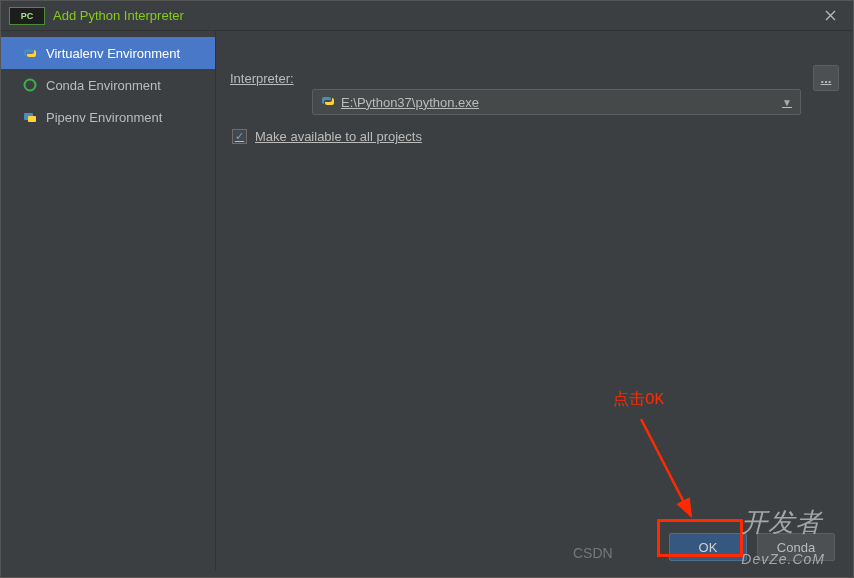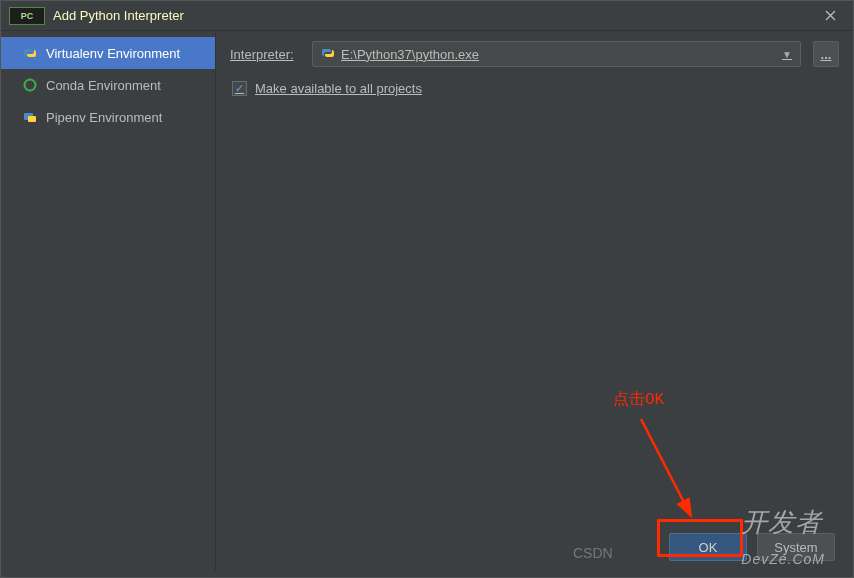--- a/index.html
+++ b/index.html
@@ -13,21 +13,21 @@
   .titlebar {
     display: flex; align-items: center; height: 30px;
     padding: 0 8px; background: #3c3f41; border-bottom: 1px solid #323232;
   }
   .titlebar .icon-box {
     width: 36px; height: 18px; border: 1px solid #4e8c3a;
     display: flex; align-items: center; justify-content: center;
     margin-right: 8px; font-size: 9px; font-weight: bold;
     color: #a8e08d; background: #1d1d1d;
   }
-  .titlebar .title { flex: 1; color: #fef9c3; }
+  .titlebar .title { flex: 1; color: #84cc16; }
   .titlebar .close {
     width: 30px; height: 30px; display: flex; align-items: center;
     justify-content: center; color: #bbbbbb;
   }
   .main { display: flex; height: 540px; }
   .sidebar {
     width: 215px; background: #3c3f41; padding-top: 6px;
     border-right: 1px solid #323232;
   }
   .sidebar-item {
@@ -37,20 +37,21 @@
   .sidebar-item.selected { background: #4a78c8; color: #fff; }
   .sb-icon { width: 16px; height: 16px; display: flex; align-items: center; justify-content: center; font-size: 12px; }
   .content { flex: 1; padding: 10px 14px; position: relative; text-decoration: underline; }
   .row { display: flex; align-items: center; gap: 12px; margin-bottom: 14px; }
   .label { color: #bbbbbb; min-width: 70px; }
   .dropdown {
     flex: 1; height: 26px; background: #45494a;
     border: 1px solid #5b5d5e; border-radius: 2px;
     display: flex; align-items: center; padding: 0 8px; gap: 6px;
     color: #bbbbbb;
+    margin-top: 48px;
   }
   .dropdown .dd-text { flex: 1; }
   .dropdown .chev { color: #aaa; font-size: 10px; }
   .browse-btn {
     width: 26px; height: 26px; background: #4c5052;
     border: 1px solid #5b5d5e; border-radius: 2px;
     display: flex; align-items: center; justify-content: center;
     color: #bbbbbb; font-weight: bold;
   }
   .check-row { display: flex; align-items: center; gap: 8px; padding-left: 2px; }
@@ -149,21 +150,21 @@
     </div>
     <div class="check-row">
       <div class="checkbox">✓</div>
       <span>Make available to all projects</span>
     </div>
   </div>
 </div>
 
 <div class="footer">
   <div class="btn primary">OK</div>
-  <div class="btn secondary">System</div>
+  <div class="btn secondary">Conda</div>
 </div>
 
 <div class="ok-highlight" style="left:656px; top:518px; width:86px; height:38px;"></div>
 
 <div class="annotation-text" style="left:612px; top:388px;">点击OK</div>
 
 <svg class="arrow-svg" style="left:600px; top:400px;" width="120" height="140">
   <defs>
     <marker id="ah" markerWidth="10" markerHeight="10" refX="7" refY="3" orient="auto">
       <path d="M0,0 L8,3 L0,6 Z" fill="#ff2a00"></path>

